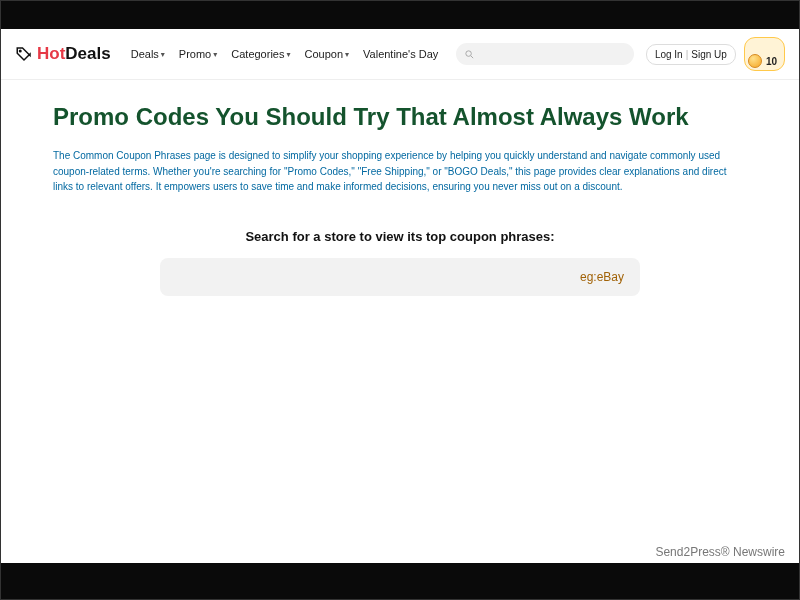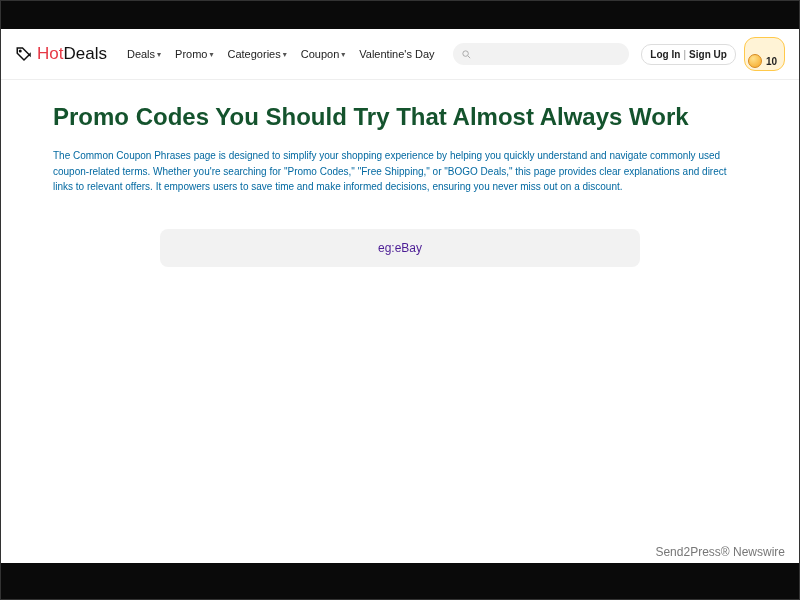--- a/index.html
+++ b/index.html
@@ -1,37 +1,37 @@
 <!DOCTYPE html>
 <html><head>
 <meta charset="utf-8">
 <style>
 * { margin: 0; padding: 0; box-sizing: border-box; }
 body { font-family: -apple-system, BlinkMacSystemFont, "Segoe UI", Arial, sans-serif; background: #fff; width: 800px; height: 600px; border: 1px solid #333; position: relative; overflow: hidden; }
 .topbar { height: 28px; background: #0a0a0a; }
 .header { display: flex; align-items: center; padding: 8px 14px; gap: 8px; border-bottom: 1px solid #eee; }
-.logo { display: flex; align-items: center; gap: 4px; font-weight: 400; font-size: 17px; }
+.logo { display: flex; align-items: center; gap: 4px; font-weight: 700; font-size: 17px; }
 .logo-icon { width: 18px; height: 18px; }
 .logo-hot { color: #e63946; }
 .logo-deals { color: #111; }
 .nav { display: flex; align-items: center; gap: 2px; margin-left: 6px; }
 .nav-item { display: flex; align-items: center; font-size: 11px; color: #222; padding: 4px 6px; cursor: pointer; white-space: nowrap; }
 .caret { margin-left: 2px; font-size: 8px; color: #555; }
 .search-pill { flex: 1; background: #f2f2f2; border-radius: 14px; height: 22px; display: flex; align-items: center; padding: 0 8px; margin: 0 4px; }
 .search-pill svg { width: 11px; height: 11px; opacity: .5; }
-.auth { font-size: 10px; color: #222; border: 1px solid #ddd; border-radius: 10px; padding: 4px 8px; cursor: pointer; white-space: nowrap; font-weight: bold; }
+.auth { font-size: 10px; color: #222; border: 1px solid #ddd; border-radius: 10px; padding: 4px 8px; cursor: pointer; white-space: nowrap; }
 .auth .divider { margin: 0 3px; color: #bbb; }
 .coin-badge { display: flex; align-items: center; gap: 4px; background: #fff3d6; border: 1px solid #ffc94a; border-radius: 11px; padding: 16px 7px 2px 3px; font-size: 10px; font-weight: 600; color: #222; }
 .coin { width: 14px; height: 14px; border-radius: 50%; background: radial-gradient(circle at 35% 30%, #ffe08a, #f5a623); border: 1px solid #d6891e; }
 .content { padding: 22px 52px 0 52px; }
 h1 { font-size: 24px; font-weight: 800; color: #14532d; margin-bottom: 16px; line-height: 1.25; }
 .body-text { font-size: 10px; color: #0369a1; line-height: 1.55; margin-bottom: 12px; }
 .search-section { text-align: center; margin: 34px 0 26px; }
 .search-label { font-size: 13px; font-weight: 700; color: #111; margin-bottom: 14px; }
-.store-search { width: 480px; max-width: 100%; margin: 0 auto; background: #f2f2f2; border-radius: 8px; padding: 12px 16px; font-size: 12px; color: #4c1d95; text-align: center; }
+.store-search { width: 480px; max-width: 100%; margin: 0 auto; background: #f2f2f2; border-radius: 8px; padding: 12px 16px; font-size: 12px; color: #a16207; text-align: right; }
 .bottombar { position: absolute; bottom: 0; left: 0; right: 0; height: 36px; background: #0a0a0a; }
 .footer-credit { position: absolute; bottom: 40px; right: 14px; font-size: 12px; color: #777; }
 </style>
 </head>
 <body>
 
 <div class="topbar"></div>
 
 <div class="header">
   <div class="logo">
@@ -74,20 +74,21 @@
   <div class="coin-badge">
     <span class="coin"></span>
     <span>10</span>
   </div>
 </div>
 
 <div class="content">
   <h1>Promo Codes You Should Try That Almost Always Work</h1>
   <p class="body-text">The Common Coupon Phrases page is designed to simplify your shopping experience by helping you quickly understand and navigate commonly used coupon-related terms. Whether you're searching for "Promo Codes," "Free Shipping," or "BOGO Deals," this page provides clear explanations and direct links to relevant offers. It empowers users to save time and make informed decisions, ensuring you never miss out on a discount.</p>
   <div class="search-section">
+    <div class="search-label">Search for a store to view its top coupon phrases:</div>
     <div class="store-search">
       <span>eg:eBay</span>
     </div>
   </div>
 </div>
 
 <div class="footer-credit">Send2Press® Newswire</div>
 <div class="bottombar"></div>
 
 </body></html>

